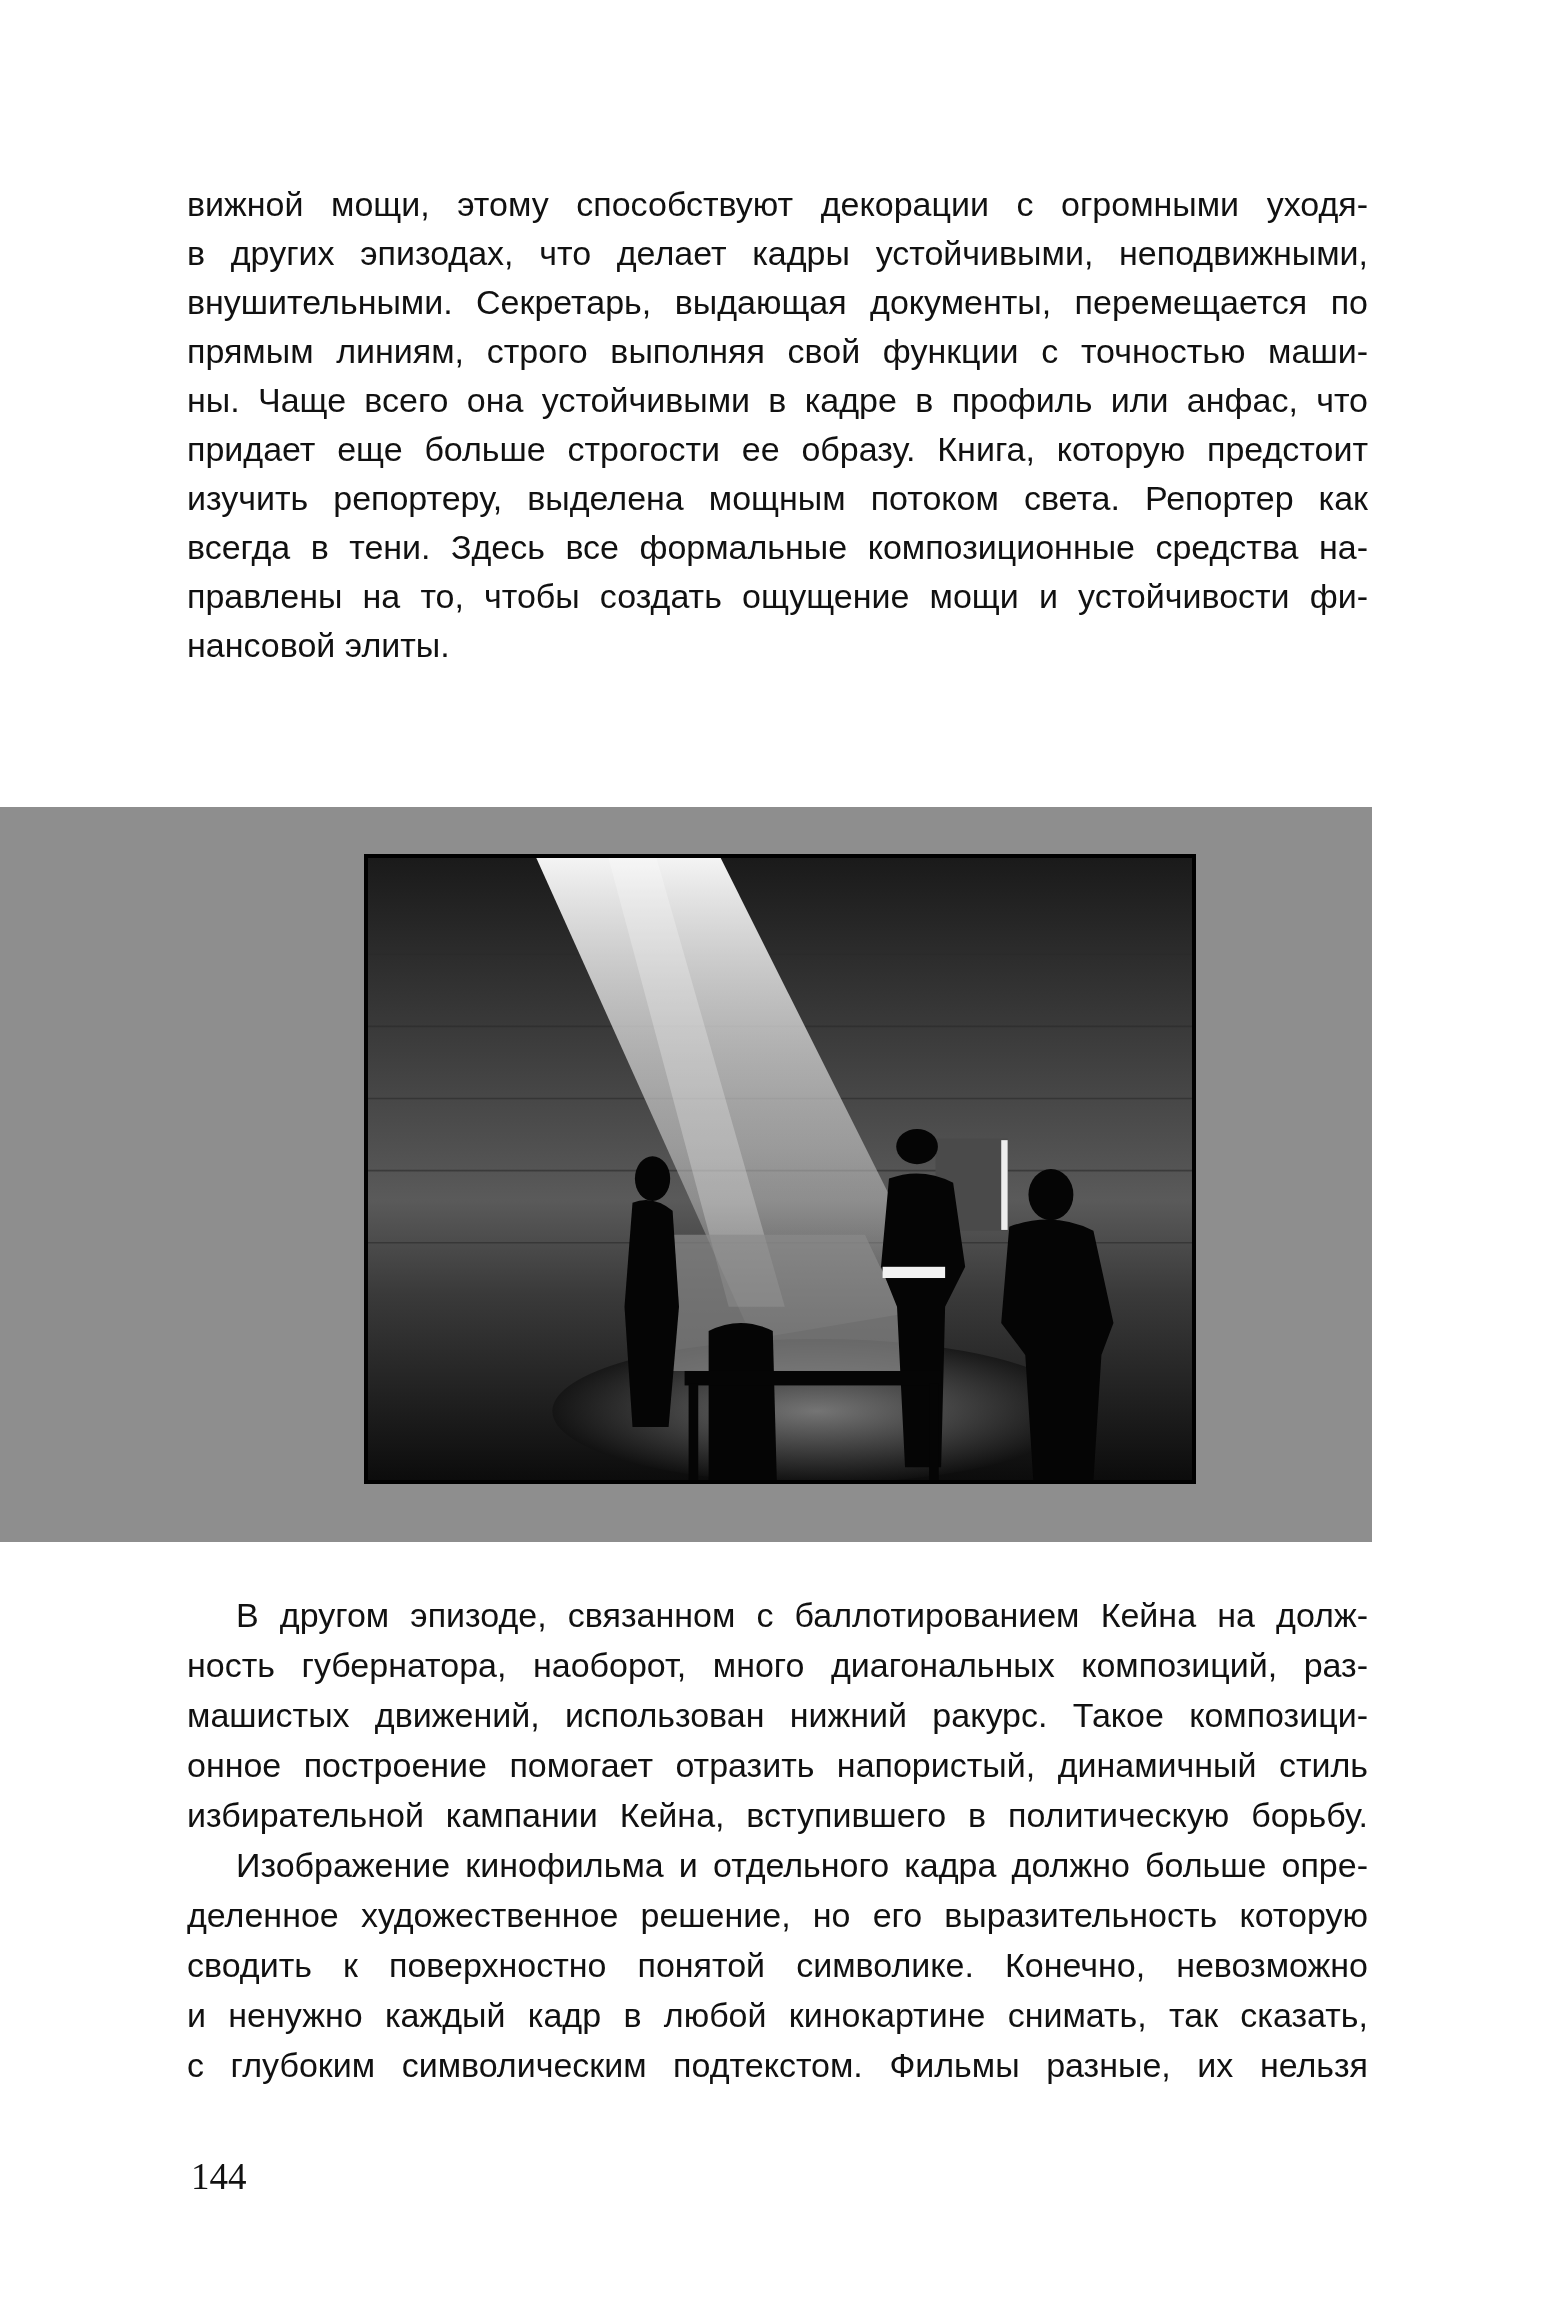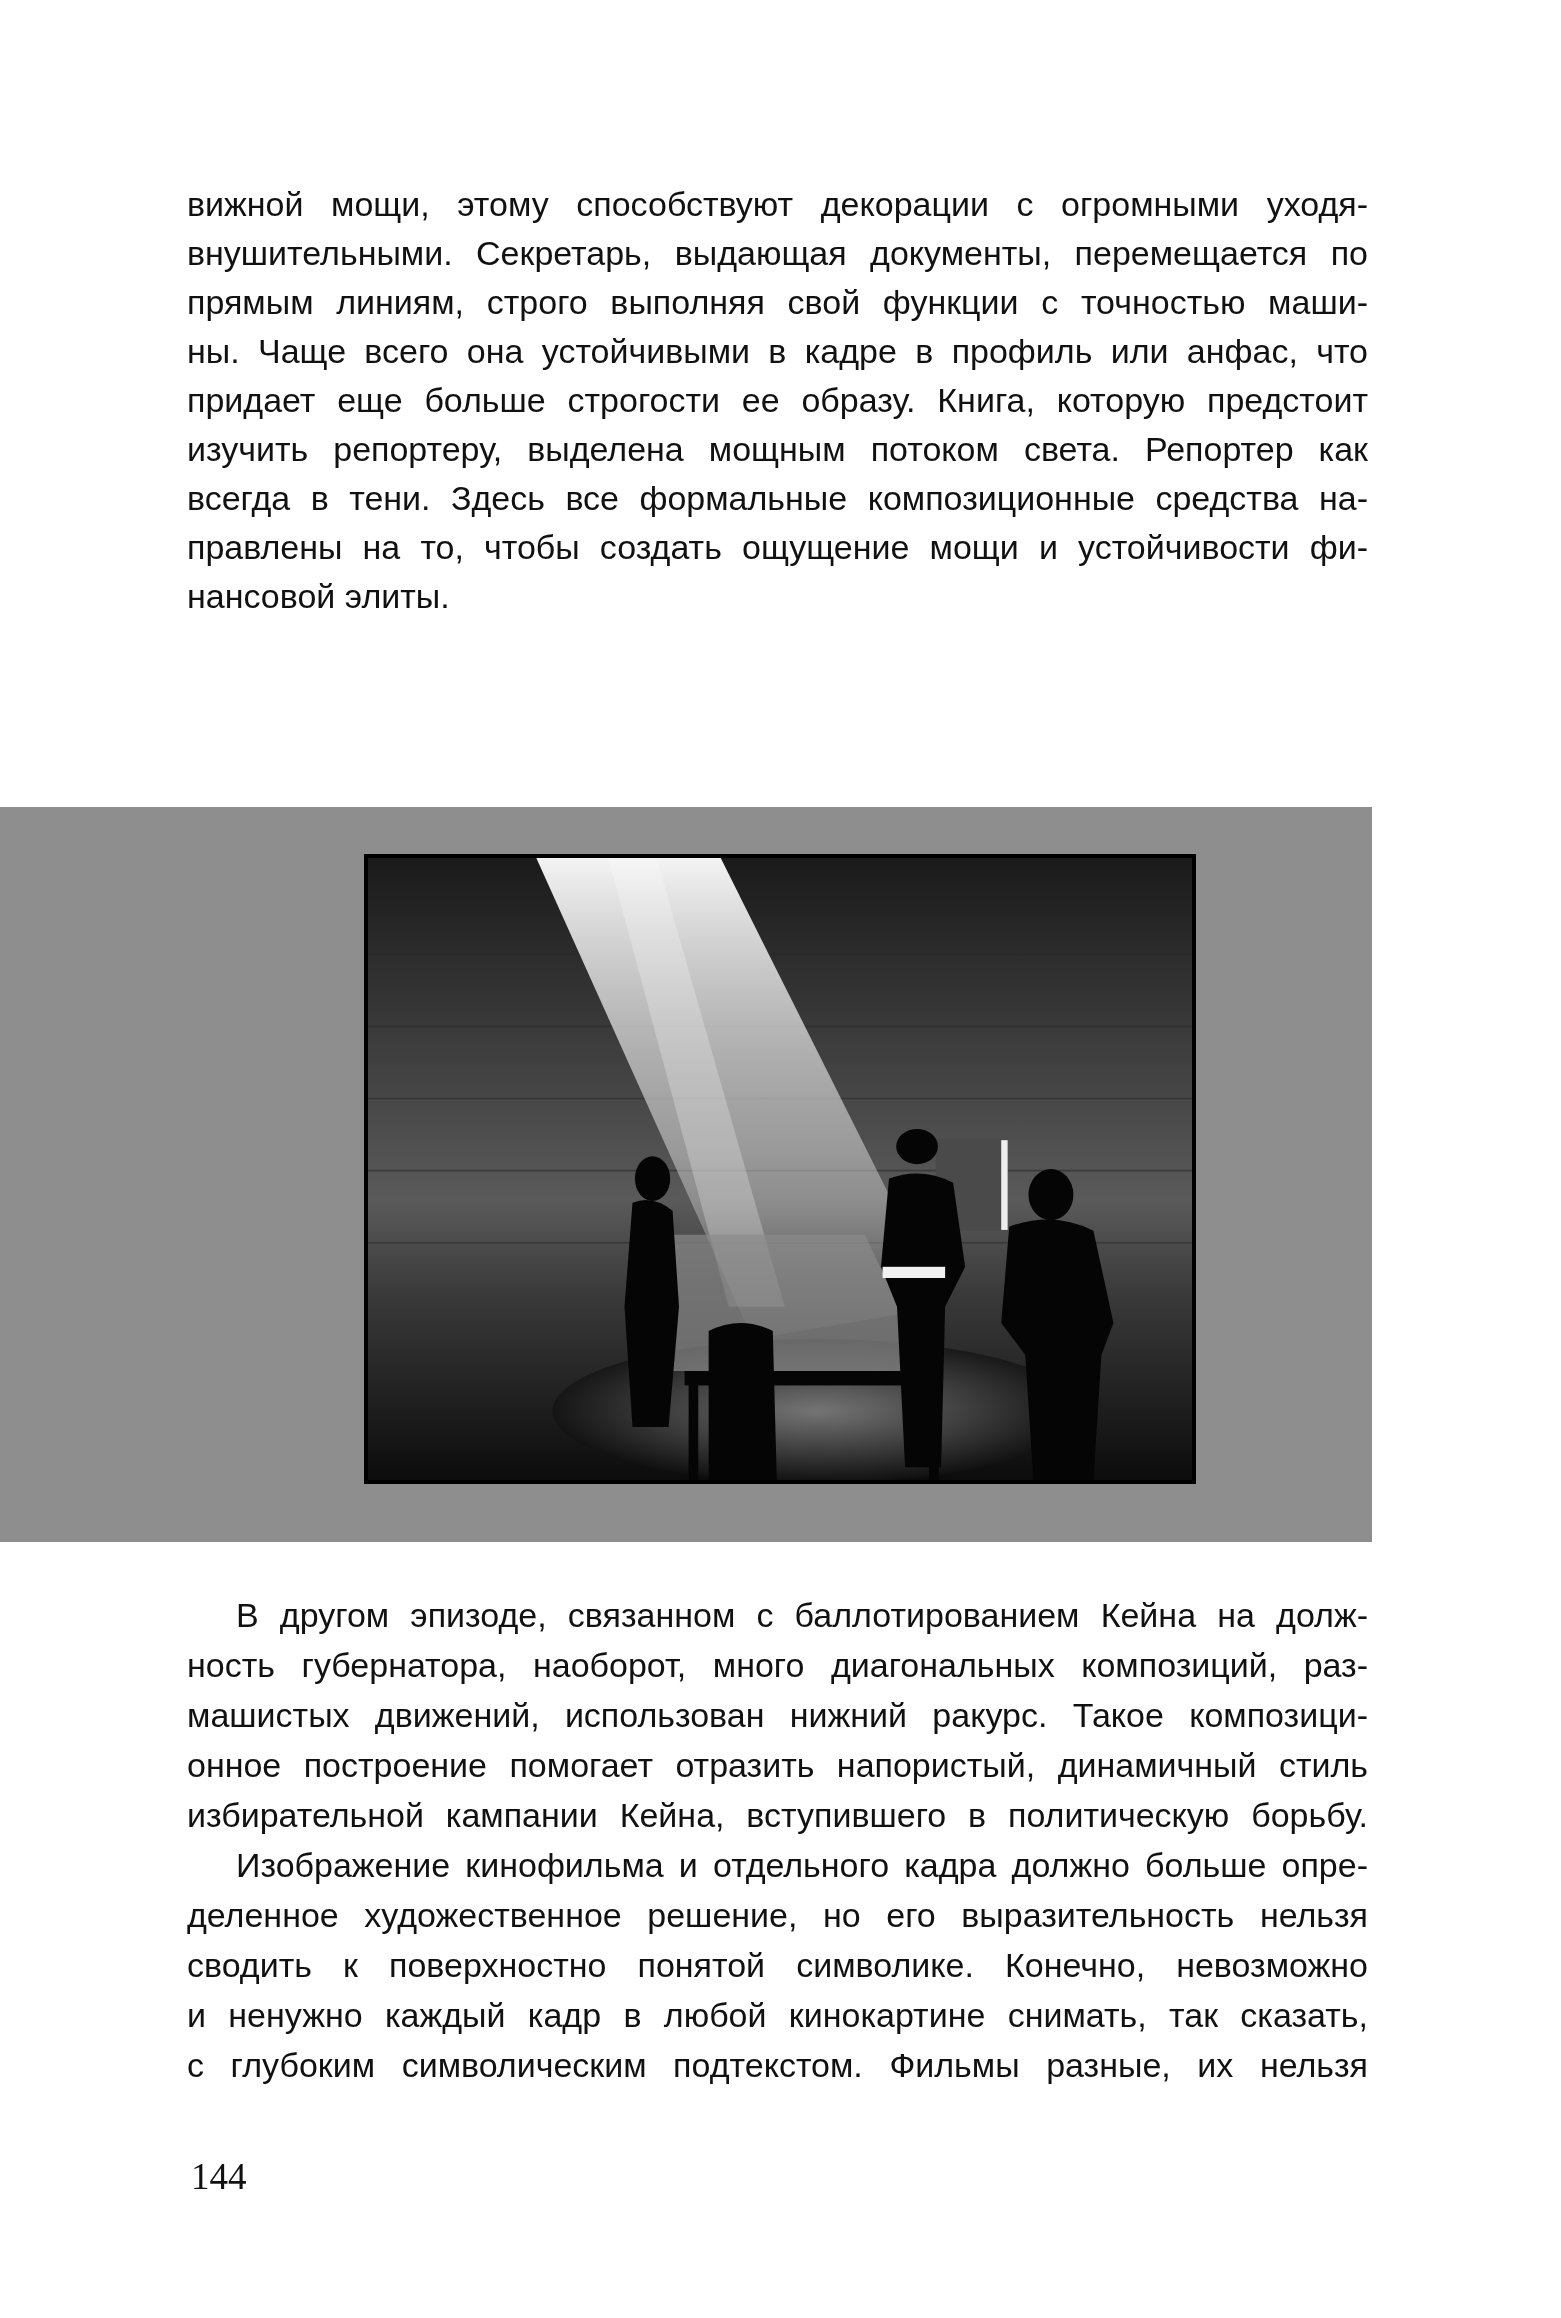--- a/index.html
+++ b/index.html
@@ -37,20 +37,21 @@
   .page-number {
     position:absolute; left:191px; top:2155px;
     font-family:"Liberation Serif", serif; font-size:37px; color:#111;
   }
 </style>
 </head>
 <body>
 
 <div class="text-block" id="top-text">
   <span class="line">вижной мощи, этому способствуют декорации с огромными уходя-</span>
+  <span class="line">в других эпизодах, что делает кадры устойчивыми, неподвижными,</span>
   <span class="line">внушительными. Секретарь, выдающая документы, перемещается по</span>
   <span class="line">прямым линиям, строго выполняя свой функции с точностью маши-</span>
   <span class="line">ны. Чаще всего она устойчивыми в кадре в профиль или анфас, что</span>
   <span class="line">придает еще больше строгости ее образу. Книга, которую предстоит</span>
   <span class="line">изучить репортеру, выделена мощным потоком света. Репортер как</span>
   <span class="line">всегда в тени. Здесь все формальные композиционные средства на-</span>
   <span class="line">правлены на то, чтобы создать ощущение мощи и устойчивости фи-</span>
   <span class="line last">нансовой элиты.</span>
 </div>
 
@@ -110,20 +111,20 @@
   </svg>
 </div>
 
 <div class="text-block" id="bottom-text">
   <span class="line indent">В другом эпизоде, связанном с баллотированием Кейна на долж-</span>
   <span class="line">ность губернатора, наоборот, много диагональных композиций, раз-</span>
   <span class="line">машистых движений, использован нижний ракурс. Такое композици-</span>
   <span class="line">онное построение помогает отразить напористый, динамичный стиль</span>
   <span class="line">избирательной кампании Кейна, вступившего в политическую борьбу.</span>
   <span class="line indent">Изображение кинофильма и отдельного кадра должно больше опре-</span>
-  <span class="line">деленное художественное решение, но его выразительность нельзя</span>
+  <span class="line">деленное художественное решение, но его выразительность которую</span>
   <span class="line">сводить к поверхностно понятой символике. Конечно, невозможно</span>
   <span class="line">и ненужно каждый кадр в любой кинокартине снимать, так сказать,</span>
   <span class="line">с глубоким символическим подтекстом. Фильмы разные, их нельзя</span>
 </div>
 
 <div class="page-number">144</div>
 
 
 </body></html>

